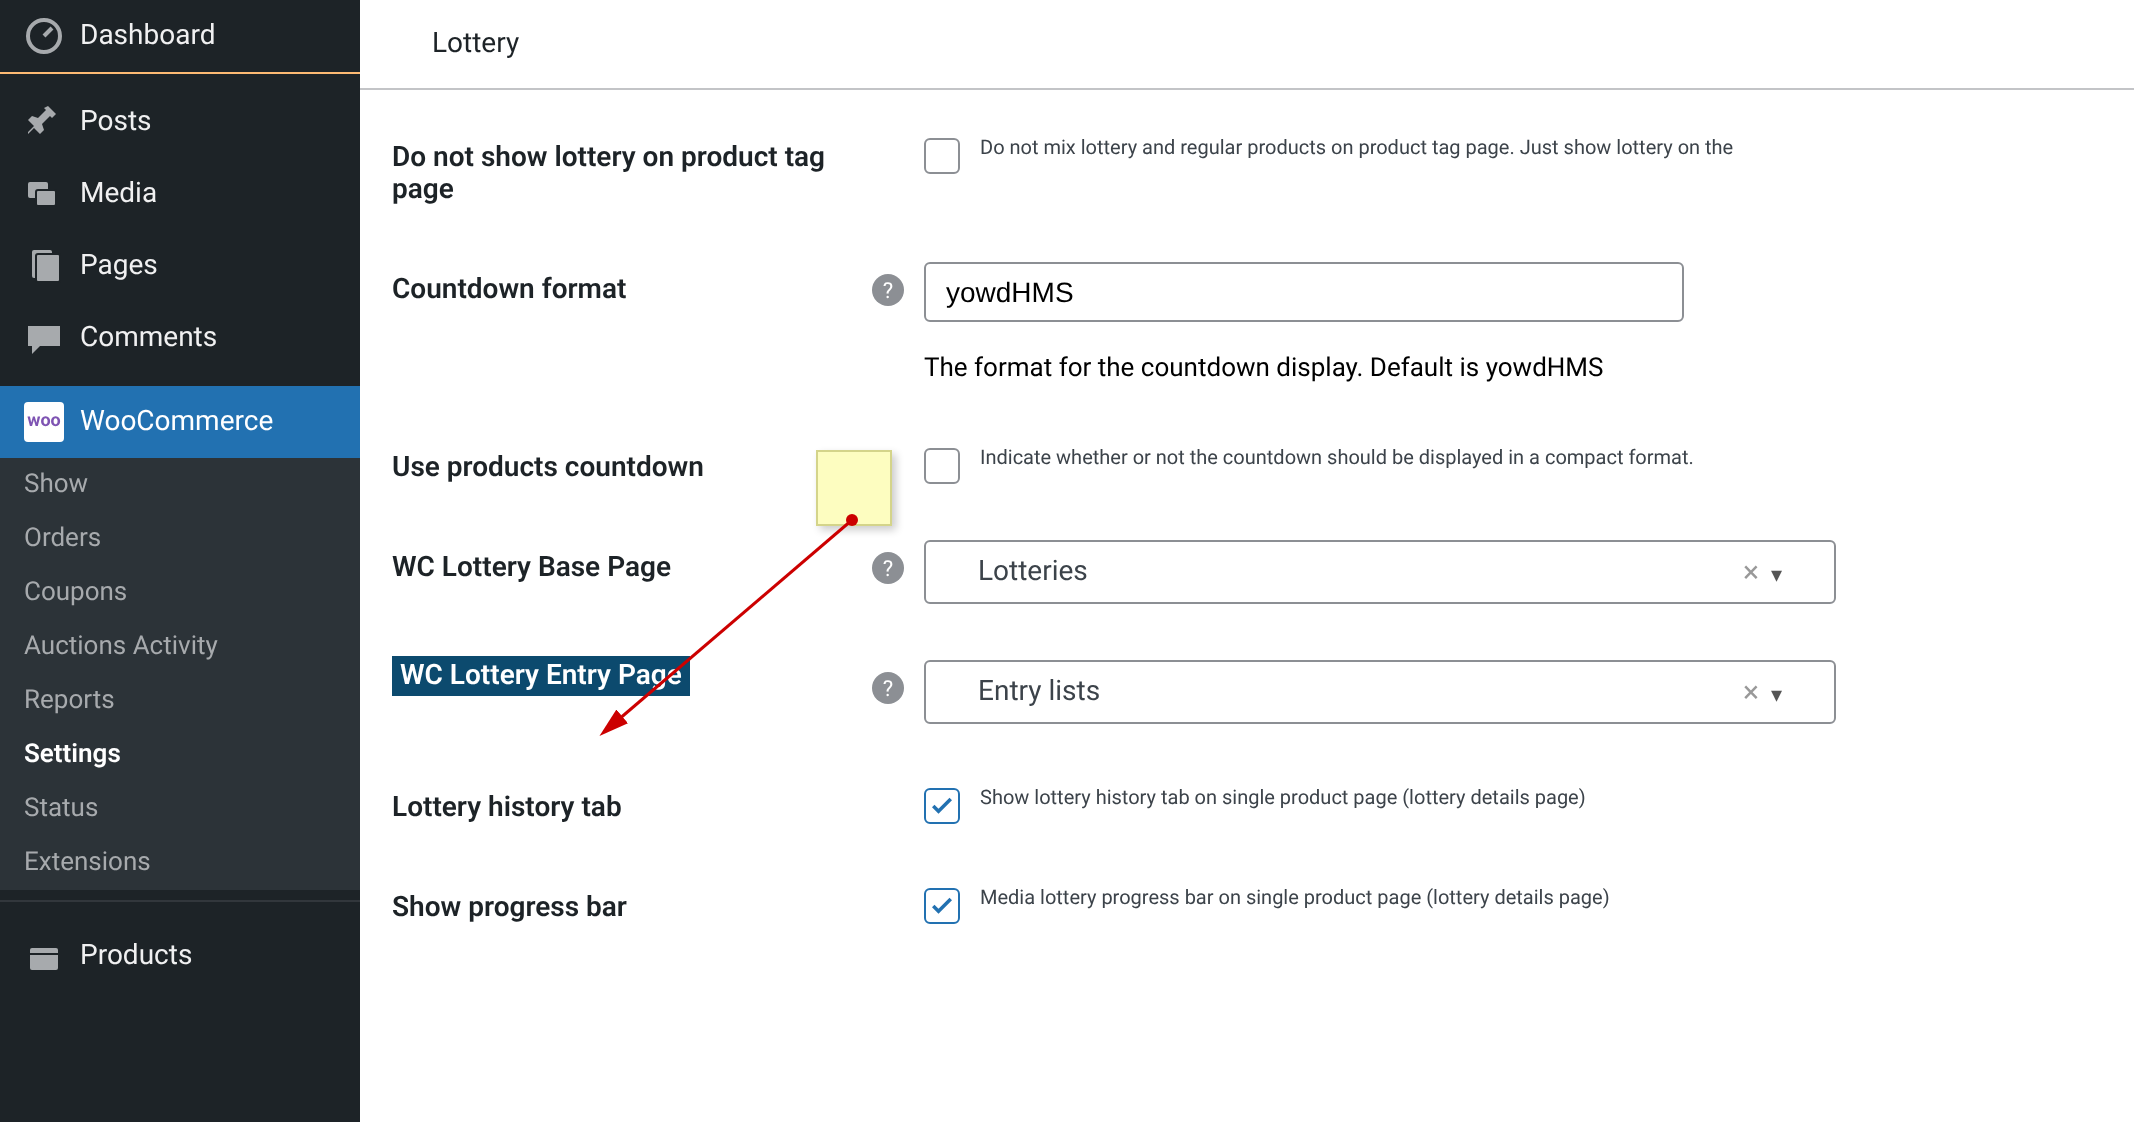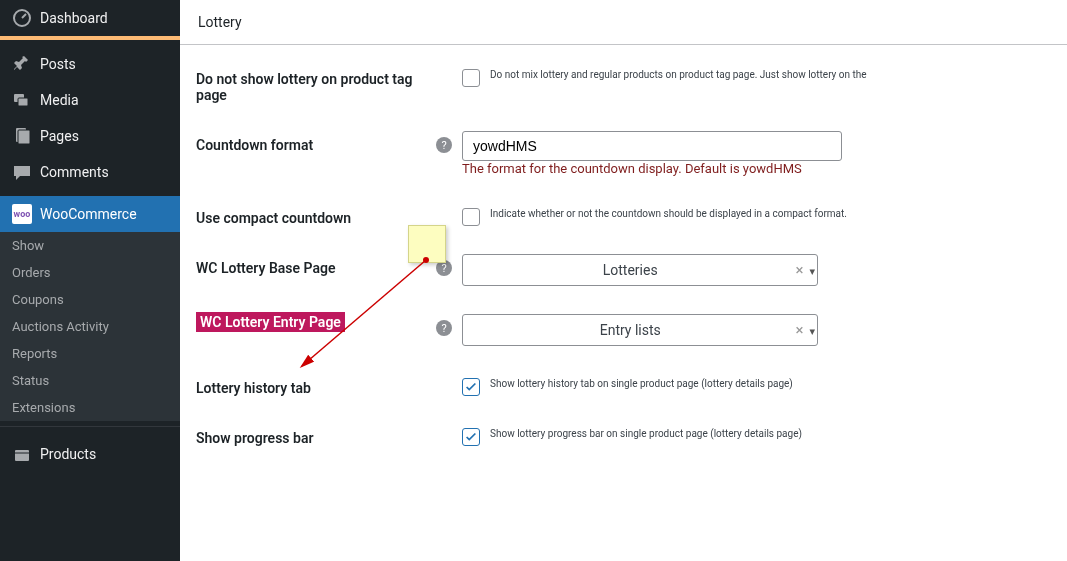--- a/index.html
+++ b/index.html
@@ -1,44 +1,44 @@
 <!DOCTYPE html>
 <html><head>
 <meta charset="utf-8">
 <style>
 * { margin: 0; padding: 0; box-sizing: border-box; }
 body { font-family: -apple-system, BlinkMacSystemFont, "Segoe UI", Roboto, sans-serif; font-size: 13px; color: #3c434a; background: #f0f0f1; width: 1067px; height: 561px; overflow: hidden; position: relative; }
 .sidebar { position: absolute; left: 0; top: 0; width: 180px; height: 561px; background: #1d2327; color: #f0f0f1; }
 .sidebar-item { display: flex; align-items: center; padding: 8px 12px; color: #f0f0f1; font-size: 14px; cursor: pointer; }
 .sidebar-item .icon { width: 20px; height: 20px; margin-right: 8px; display: flex; align-items: center; justify-content: center; text-decoration: underline; }
-.sidebar-item.dashitem { background: #1d2327; border-bottom: 4px solid #fdba74; }
+.sidebar-item.dashitem { background: #1d2327; border-bottom: 1px solid #fdba74; }
 .sidebar-item.active { background: #2271b1; color: #fff; position: relative; }
 .sidebar-item.active::after { content: ''; position: absolute; right: -8px; top: 50%; transform: translateY(-50%); border: 8px solid transparent; border-right-color: #f0f0f1; }
 .submenu { background: #2c3338; }
 .submenu-item { padding: 6px 12px; color: #a7aaad; font-size: 13px; cursor: pointer; }
 .submenu-item.sel { color: #fff; font-weight: 600; }
 .sidebar-sep { height: 10px; background: #1d2327; border-top: 1px solid #32373c; margin-top: 5px; }
 .content { position: absolute; left: 180px; top: 0; right: 0; bottom: 0; background: #fff; }
-.page-tab { padding: 14px 12px 14px 18px; font-size: 14px; color: #1d2327; border-bottom: 1px solid #c3c4c7; }
+.page-tab { padding: 14px 12px 14px 36px; font-size: 14px; color: #1d2327; border-bottom: 1px solid #c3c4c7; }
 .form-area { padding: 20px 0 0 16px; }
 .form-row { display: flex; align-items: flex-start; margin-bottom: 28px; }
 .form-label { width: 240px; font-size: 14px; font-weight: 600; color: #1d2327; padding-top: 6px; }
-.form-label.hl { background: #be185d; color: #fff; padding: 2px 4px; width: auto; }
+.form-label.hl { background: #0c4a6e; color: #fff; padding: 2px 4px; width: auto; }
 .label-wrap { width: 240px; }
 .form-field { flex: 1; display: flex; align-items: flex-start; gap: 10px; }
 .help-icon { width: 16px; height: 16px; border-radius: 50%; background: #8c8f94; color: #fff; font-size: 11px; display: flex; align-items: center; justify-content: center; margin-top: 6px; flex-shrink: 0; cursor: help; }
 .help-spacer { width: 16px; flex-shrink: 0; }
 .checkbox { width: 18px; height: 18px; border: 1px solid #8c8f94; border-radius: 3px; background: #fff; margin-top: 4px; flex-shrink: 0; display: flex; align-items: center; justify-content: center; }
 .checkbox.checked { border-color: #2271b1; }
 .checkbox.checked svg { display: block; }
 .checkbox svg { display: none; width: 14px; height: 14px; }
 .desc { font-size: 10px; color: #3c434a; padding-top: 4px; }
-.subdesc { font-size: 13px; color: #7f1d1d; margin-top: 0; }
+.subdesc { font-size: 13px; color: #000000; margin-top: 16px; }
 .textinput { width: 380px; padding: 6px 10px; border: 1px solid #8c8f94; border-radius: 3px; font-size: 14px; background: #fff; }
-.select2 { width: 356px; padding: 6px 2px; border: 1px solid #8c8f94; border-radius: 3px; font-size: 14px; background: #fff; display: flex; align-items: center; justify-content: space-between; text-align: center; }
+.select2 { width: 456px; padding: 6px 26px; border: 1px solid #8c8f94; border-radius: 3px; font-size: 14px; background: #fff; display: flex; align-items: center; justify-content: space-between; }
 .select2 .clear { color: #999; font-size: 15px; cursor: pointer; margin-right: 6px; }
 .select2 .arrow { font-size: 11px; color: #555; }
 .select2 .val { flex: 1; }
 .sticky-note { position: absolute; left: 408px; top: 225px; width: 38px; height: 38px; background: #fdfdc0; border: 1px solid #d4d48a; box-shadow: 2px 2px 4px rgba(0,0,0,0.2); }
 .arrow-svg { position: absolute; left: 290px; top: 238px; pointer-events: none; }
 </style>
 </head>
 <body>
 
 <div class="sidebar">
@@ -92,20 +92,21 @@
         <span style="color:#7f54b3;font-size:9px;font-weight:bold;">woo</span>
       </span>
     <span>WooCommerce</span>
   </div>
   <div class="submenu">
     <div class="submenu-item">Show</div>
     <div class="submenu-item">Orders</div>
     <div class="submenu-item">Coupons</div>
     <div class="submenu-item">Auctions Activity</div>
     <div class="submenu-item">Reports</div>
+    <div class="submenu-item sel">Settings</div>
     <div class="submenu-item">Status</div>
     <div class="submenu-item">Extensions</div>
   </div>
   <div class="sidebar-sep"></div>
   <div class="sidebar-item">
     <span class="icon">
         <svg viewBox="0 0 20 20" fill="#a7aaad">
           <rect x="3" y="6" width="14" height="11" rx="1"></rect>
           <path d="M3 9h14" stroke="#1d2327"></path>
         </svg>
@@ -132,21 +133,21 @@
       <div class="form-field">
         <span class="help-icon">?</span>
         <div>
           <input class="textinput" value="yowdHMS" style="">
           <div class="subdesc">The format for the countdown display. Default is yowdHMS</div>
         </div>
       </div>
     </div>
 
     <div class="form-row">
-      <div class="form-label">Use compact countdown</div>
+      <div class="form-label">Use products countdown</div>
       <div class="form-field">
         <span class="help-spacer"></span>
         <span class="checkbox"></span>
         <span class="desc">Indicate whether or not the countdown should be displayed in a compact format.</span>
       </div>
     </div>
 
     <div class="form-row">
       <div class="form-label">WC Lottery Base Page</div>
       <div class="form-field">
@@ -184,21 +185,21 @@
 
     <div class="form-row">
       <div class="form-label">Show progress bar</div>
       <div class="form-field">
         <span class="help-spacer"></span>
         <span class="checkbox checked">
             <svg viewBox="0 0 16 16">
               <path d="M3 8l3 3 7-7" stroke="#2271b1" stroke-width="2" fill="none"></path>
             </svg>
           </span>
-        <span class="desc">Show lottery progress bar on single product page (lottery details page)</span>
+        <span class="desc">Media lottery progress bar on single product page (lottery details page)</span>
       </div>
     </div>
 
   </div>
 </div>
 
 <div class="sticky-note"></div>
 <svg class="arrow-svg" width="150" height="140">
   <defs>
       <marker id="ah" markerWidth="10" markerHeight="10" refX="8" refY="3" orient="auto">

